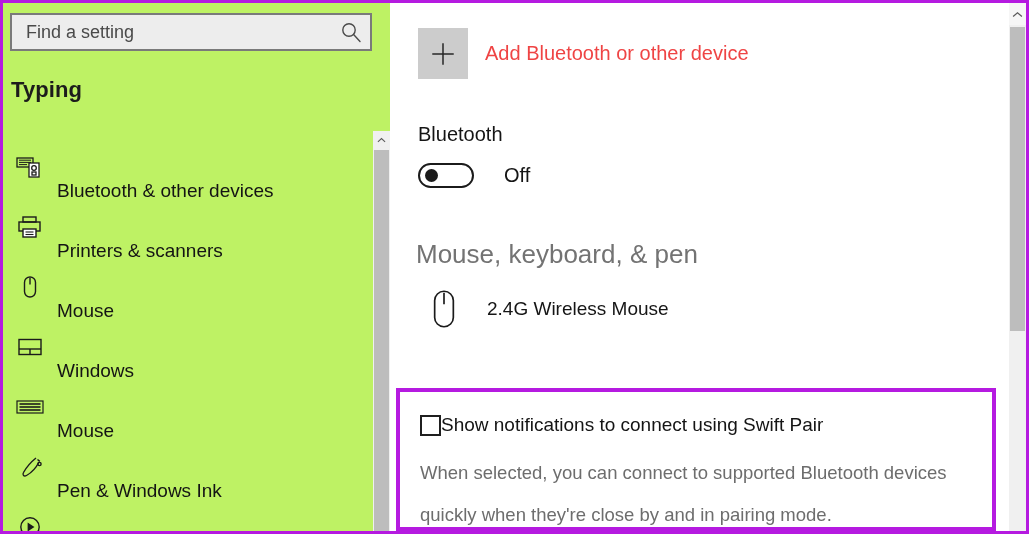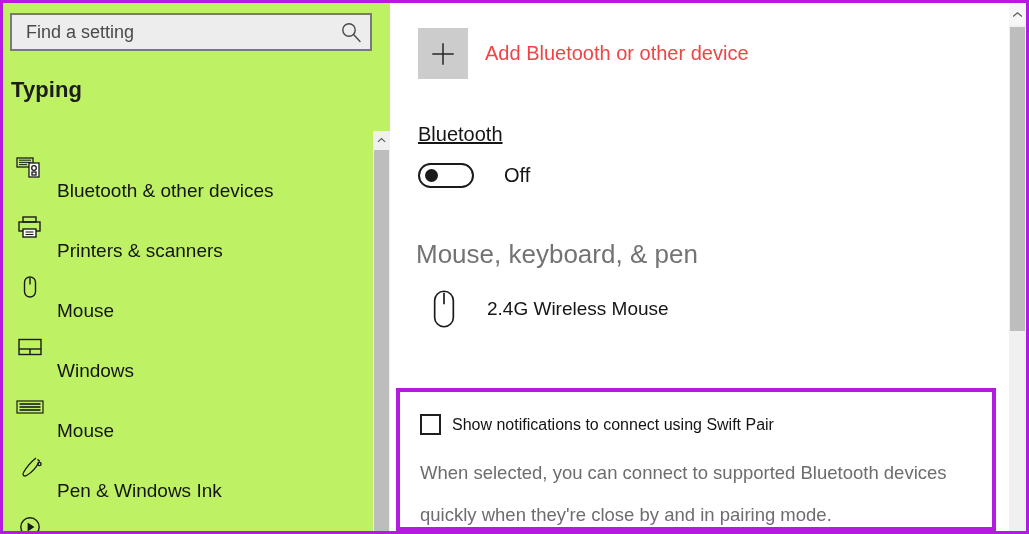--- a/index.html
+++ b/index.html
@@ -151,21 +151,20 @@
     margin-left: 17px;
     font-size: 20px;
     color: #ef4444;
   }
 
   .bt-heading {
     position: absolute;
     left: 28px; top: 120px;
     font-size: 20px;
     color: #151515;
-    text-decoration: underline;
   }
 
   .bt-toggle-row {
     position: absolute;
     left: 28px; top: 160px;
     display: flex;
     align-items: center;
   }
   .toggle {
     width: 56px; height: 25px;
@@ -233,22 +232,22 @@
     align-items: center;
   }
   .checkbox {
     width: 21px; height: 21px;
     border: 2px solid #1f1f1f;
     background: #ffffff;
     flex: 0 0 auto;
     cursor: pointer;
   }
   .swift-check-label {
-    margin-left: 11px;
-    font-size: 16px;
+    margin-left: 0;
+    font-size: 19px;
     color: #141414;
     white-space: nowrap;
   }
   .swift-desc {
     position: absolute;
     left: 20px; top: 60px;
     width: 562px;
     font-size: 18.5px;
     line-height: 42px;
     color: #6d6d6d;

